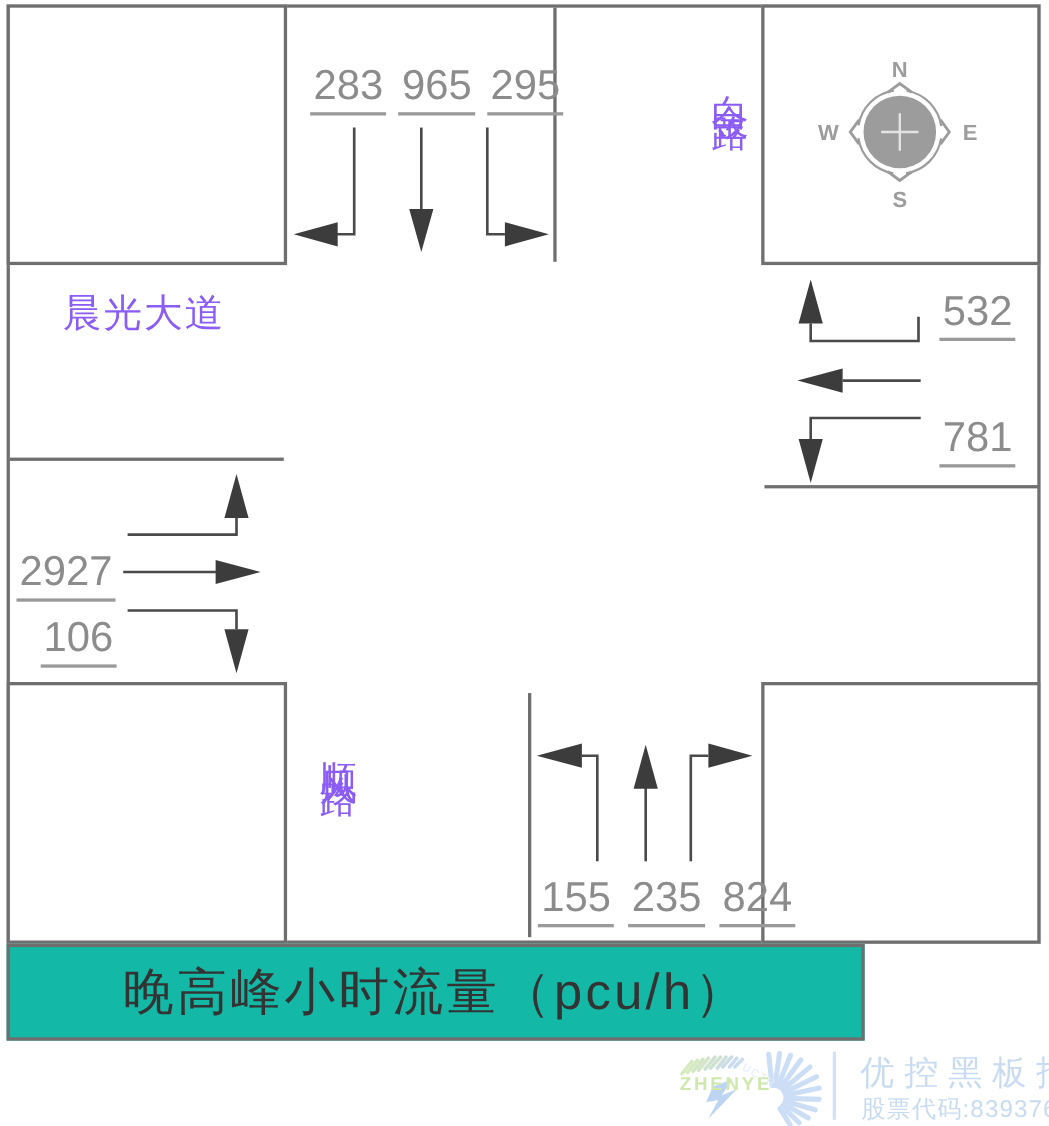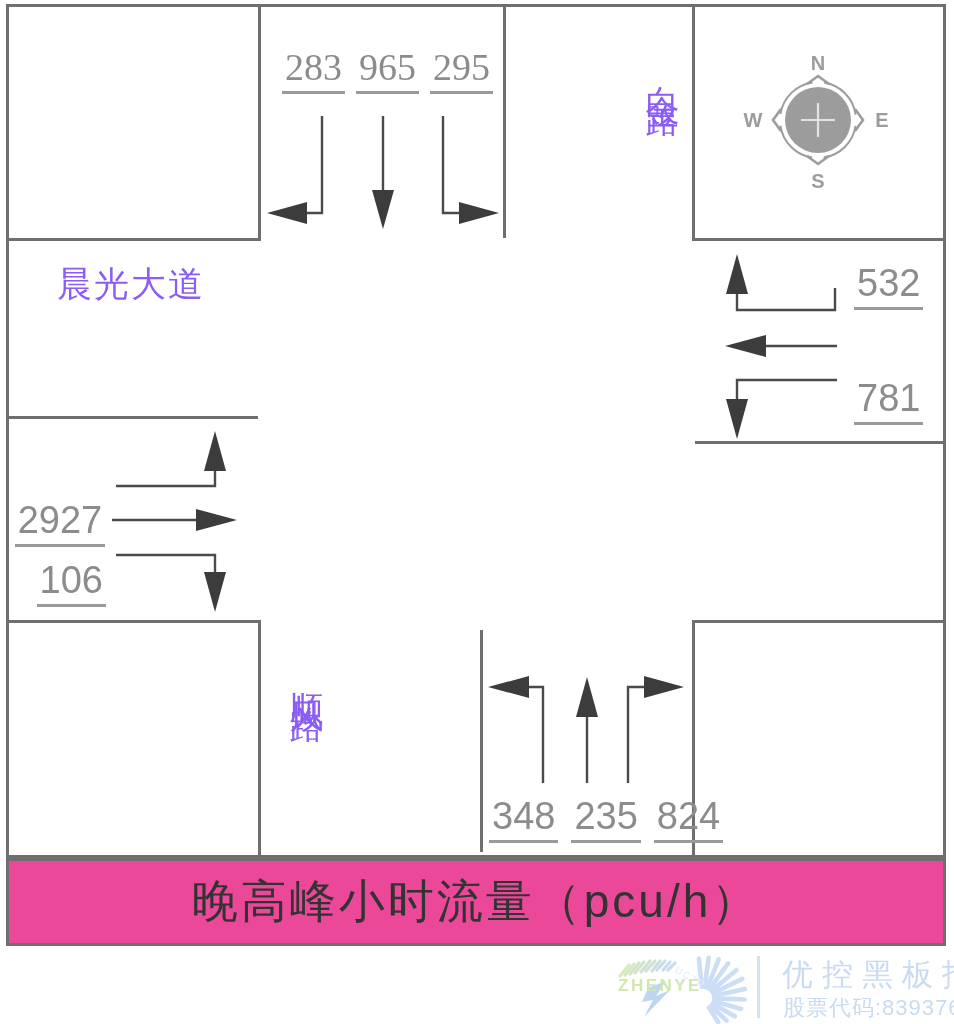--- a/index.html
+++ b/index.html
@@ -8,22 +8,22 @@
   .abs{position:absolute;}
   .hline,.vline{position:absolute;background:#6f6f6f;}
   .block{position:absolute;background:#fff;border:3px solid #6f6f6f;box-sizing:border-box;}
   .frame{position:absolute;background:transparent;border:3px solid #6f6f6f;box-sizing:border-box;}
   .num{display:inline-block;color:#8c8c8c;font-size:38px;line-height:1.05;
        border-bottom:3px solid #9a9a9a;padding:0 3px 3px 3px;white-space:nowrap;}
   .num-row{position:absolute;display:flex;gap:11px;}
   .num-col-item{position:absolute;}
   .cjk{position:absolute;color:#8b5cf6;font-size:35px;letter-spacing:2px;white-space:nowrap;}
   .vert{writing-mode:vertical-rl;text-orientation:upright;letter-spacing:9px;font-size:34px;}
-  .banner{position:absolute;left:6px;top:858px;width:940px;height:88px;box-sizing:border-box;
-          border:3px solid #6f6f6f;background:#ec4899;display:flex;align-items:center;justify-content:center;
+  .banner{position:absolute;left:6px;top:858px;width:780px;height:88px;box-sizing:border-box;
+          border:3px solid #6f6f6f;background:#14b8a6;display:flex;align-items:center;justify-content:center;
           font-size:46px;color:#333;letter-spacing:3px;}
   .wm-divider{position:absolute;left:757px;top:956px;width:3px;height:62px;background:#d3e1f5;}
   .wm-brand{position:absolute;left:782px;top:954px;font-size:31px;letter-spacing:9px;color:#c8dbf2;white-space:nowrap;}
   .wm-stock{position:absolute;left:783px;top:993px;font-size:22px;letter-spacing:1px;color:#c8dbf2;white-space:nowrap;}
   svg{position:absolute;left:0;top:0;}
 </style>
 </head>
 <body>
 
 <div class="stage">
@@ -37,38 +37,38 @@
 
   <div class="vline" style="left:503px;top:7px;width:3px;height:231px;"></div>
   <div class="vline" style="left:480px;top:630px;width:3px;height:222px;"></div>
   <div class="hline" style="left:9px;top:416px;width:249px;height:3px;"></div>
   <div class="hline" style="left:695px;top:441px;width:249px;height:3px;"></div>
 
   <div class="cjk" style="left:57px;top:261px;">晨光大道</div>
   <div class="cjk vert" style="left:640px;top:59px;">白金路</div>
   <div class="cjk vert" style="left:284px;top:665px;">顺风路</div>
 
-  <div class="num-row" style="left:282px;top:48px;font-family:Liberation Serif, serif;">
+  <div class="num-row" style="left:282px;top:59px;">
     <span class="num">283</span>
     <span class="num">965</span>
     <span class="num">295</span>
   </div>
 
   <span class="num num-col-item" style="left:854px;top:264px;">532</span>
   <span class="num num-col-item" style="left:854px;top:379px;">781</span>
 
   <div class="abs" style="left:14px;top:501px;width:92px;text-align:center;">
     <span class="num">2927</span>
   </div>
   <div class="abs" style="left:14px;top:561px;width:92px;text-align:right;">
     <span class="num">106</span>
   </div>
 
   <div class="num-row" style="left:489px;top:797px;gap:13px;">
-    <span class="num">348</span>
+    <span class="num">155</span>
     <span class="num">235</span>
     <span class="num">824</span>
   </div>
 
   <div class="banner">
     <span>晚高峰小时流量（pcu/h）</span>
   </div>
 
   <div class="wm-divider"></div>
   <div class="wm-brand">优控黑板报</div>

